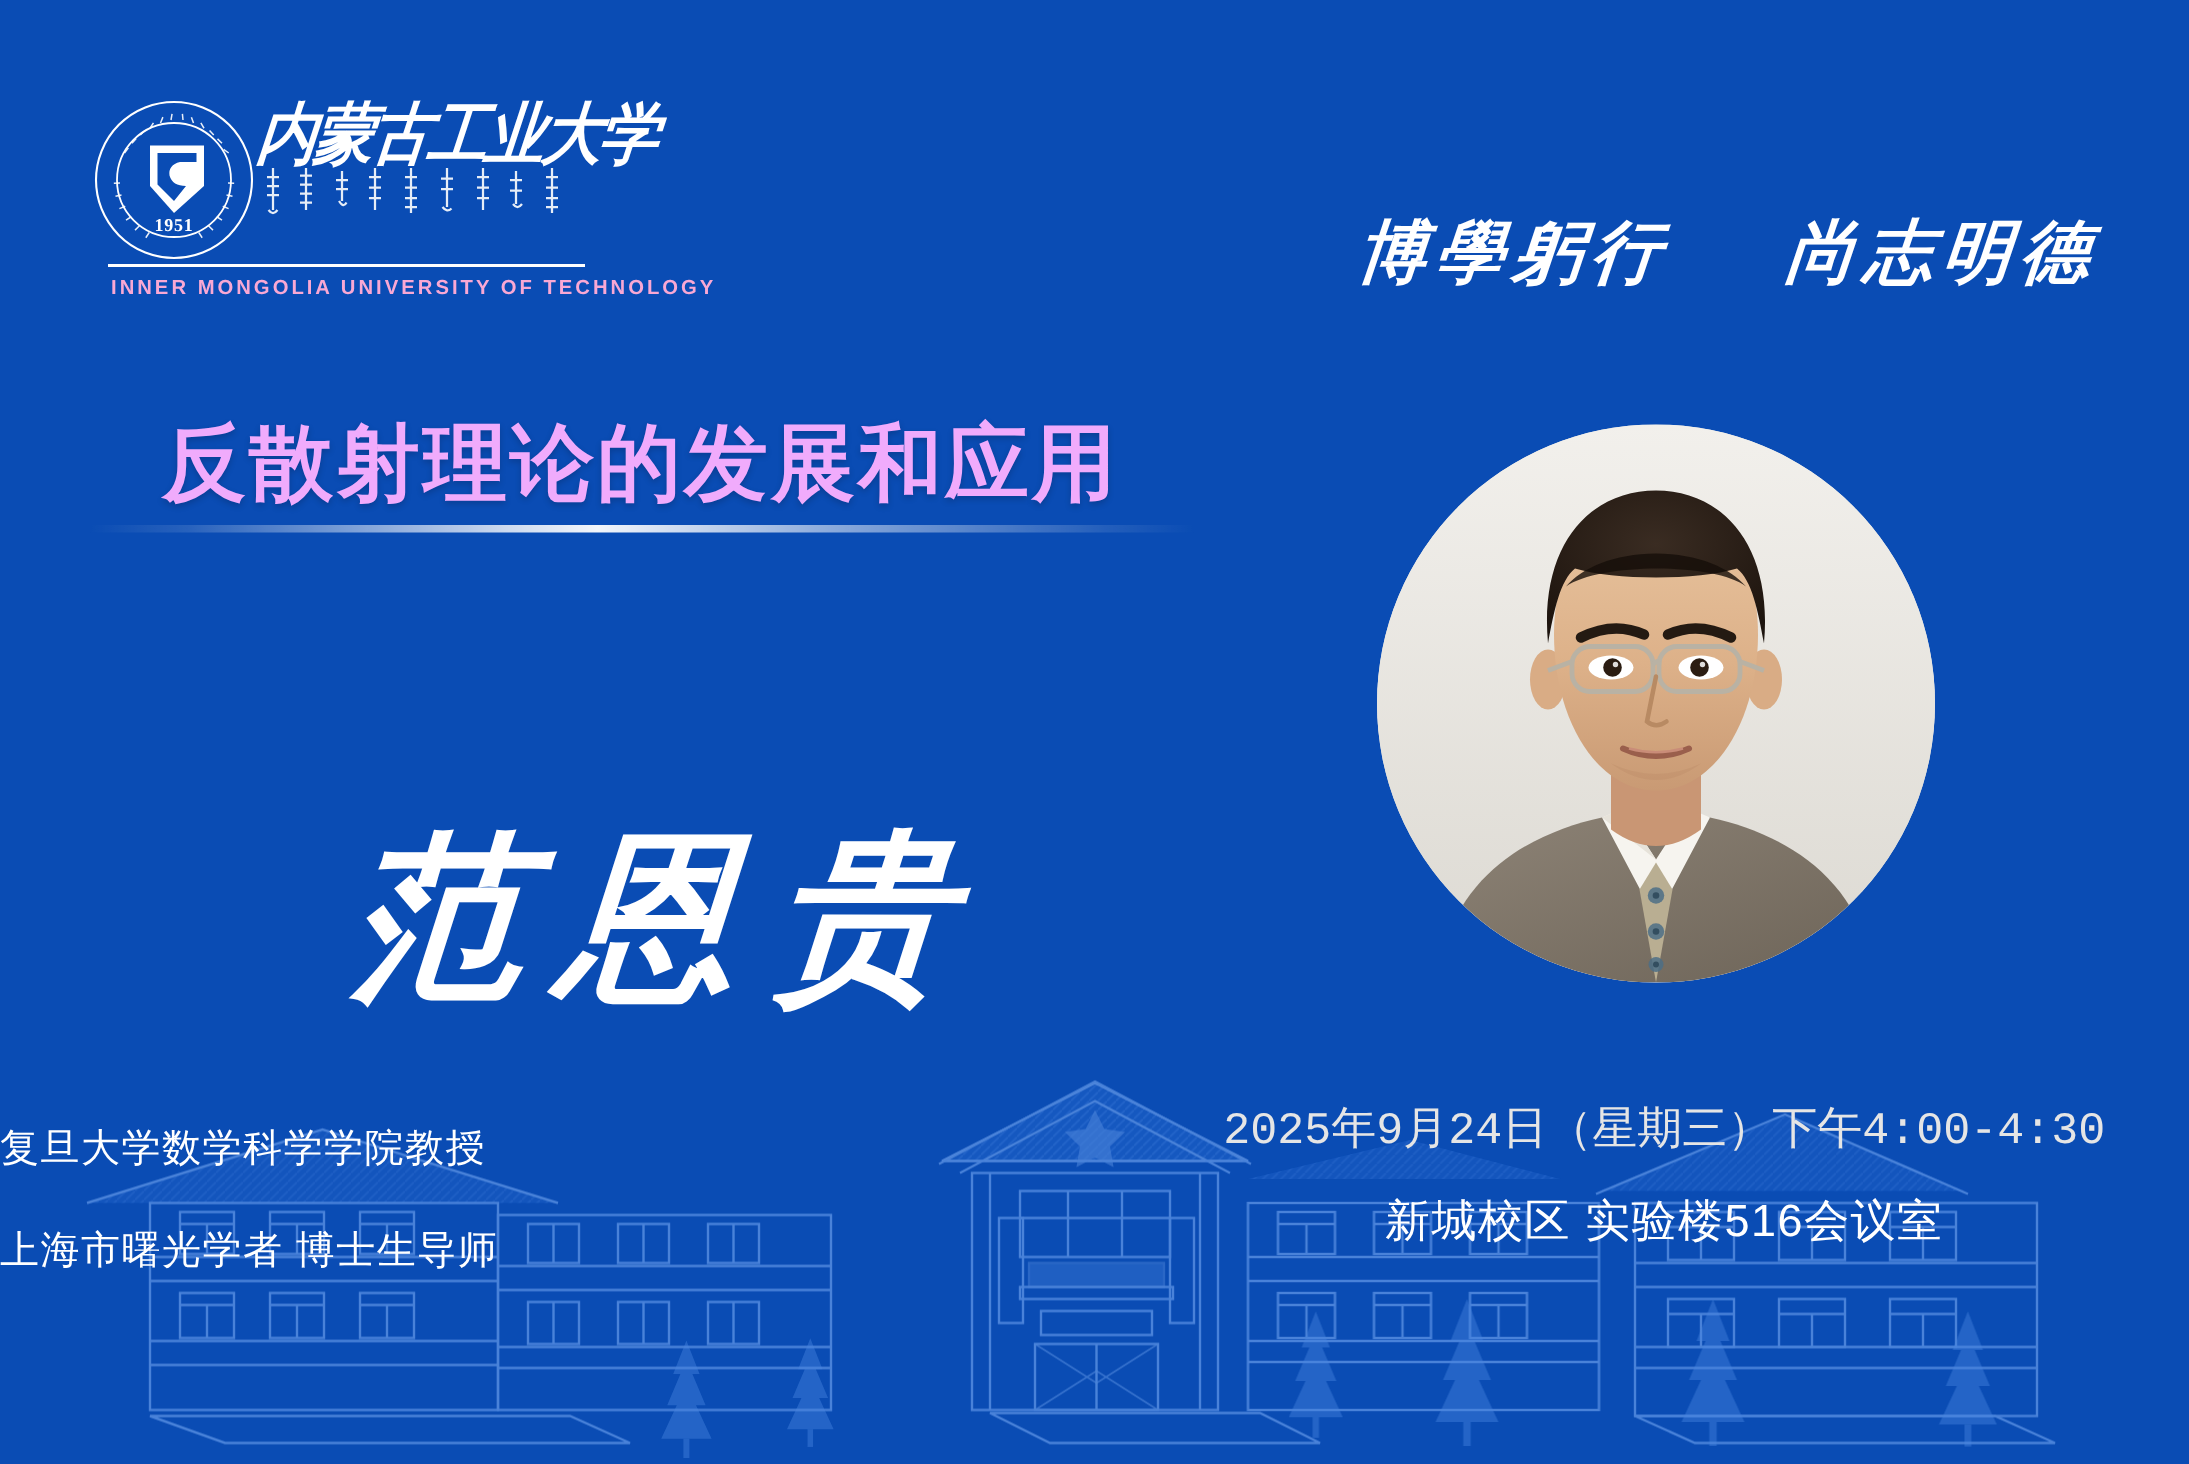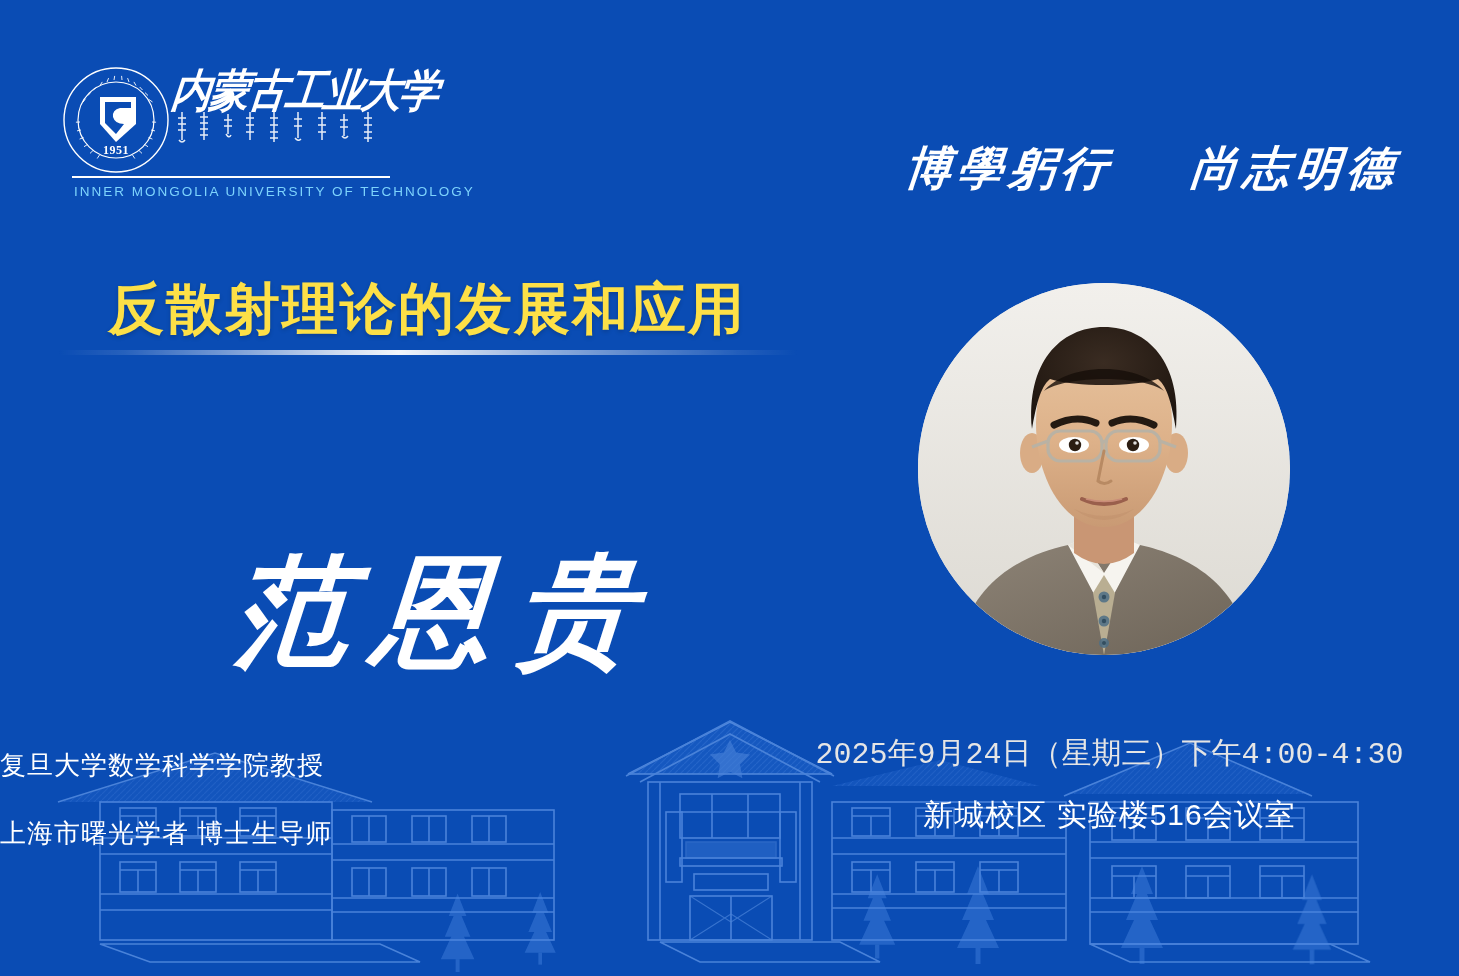--- a/index.html
+++ b/index.html
@@ -72,23 +72,23 @@
     top: 110px;
     width: 318px;
     height: 2px;
     background: #ffffff;
   }
   .logo-en {
     position: absolute;
     left: 12px;
     top: 118px;
     font-size: 13.5px;
-    font-weight: normal;
+    font-weight: bold;
     letter-spacing: 2.0px;
-    color: #7dd3fc;
+    color: #f9a8d4;
     white-space: nowrap;
   }
 
   
   .motto {
     position: absolute;
     left: 905px;
     top: 138px;
     font-family: "DejaVu Serif", "Liberation Serif", serif;
     font-weight: bold;
@@ -102,21 +102,21 @@
   }
   .motto .gap { display: inline-block; width: 34px; }
 
   
   .title {
     position: absolute;
     left: 108px;
     top: 272px;
     font-size: 56px;
     font-weight: bold;
-    color: #fde047;
+    color: #f0abfc;
     letter-spacing: 2px;
     white-space: nowrap;
     text-shadow: 0 2px 4px rgba(0,0,0,.18);
   }
   .title-divider {
     position: absolute;
     left: 58px;
     top: 350px;
     width: 740px;
     height: 5px;

